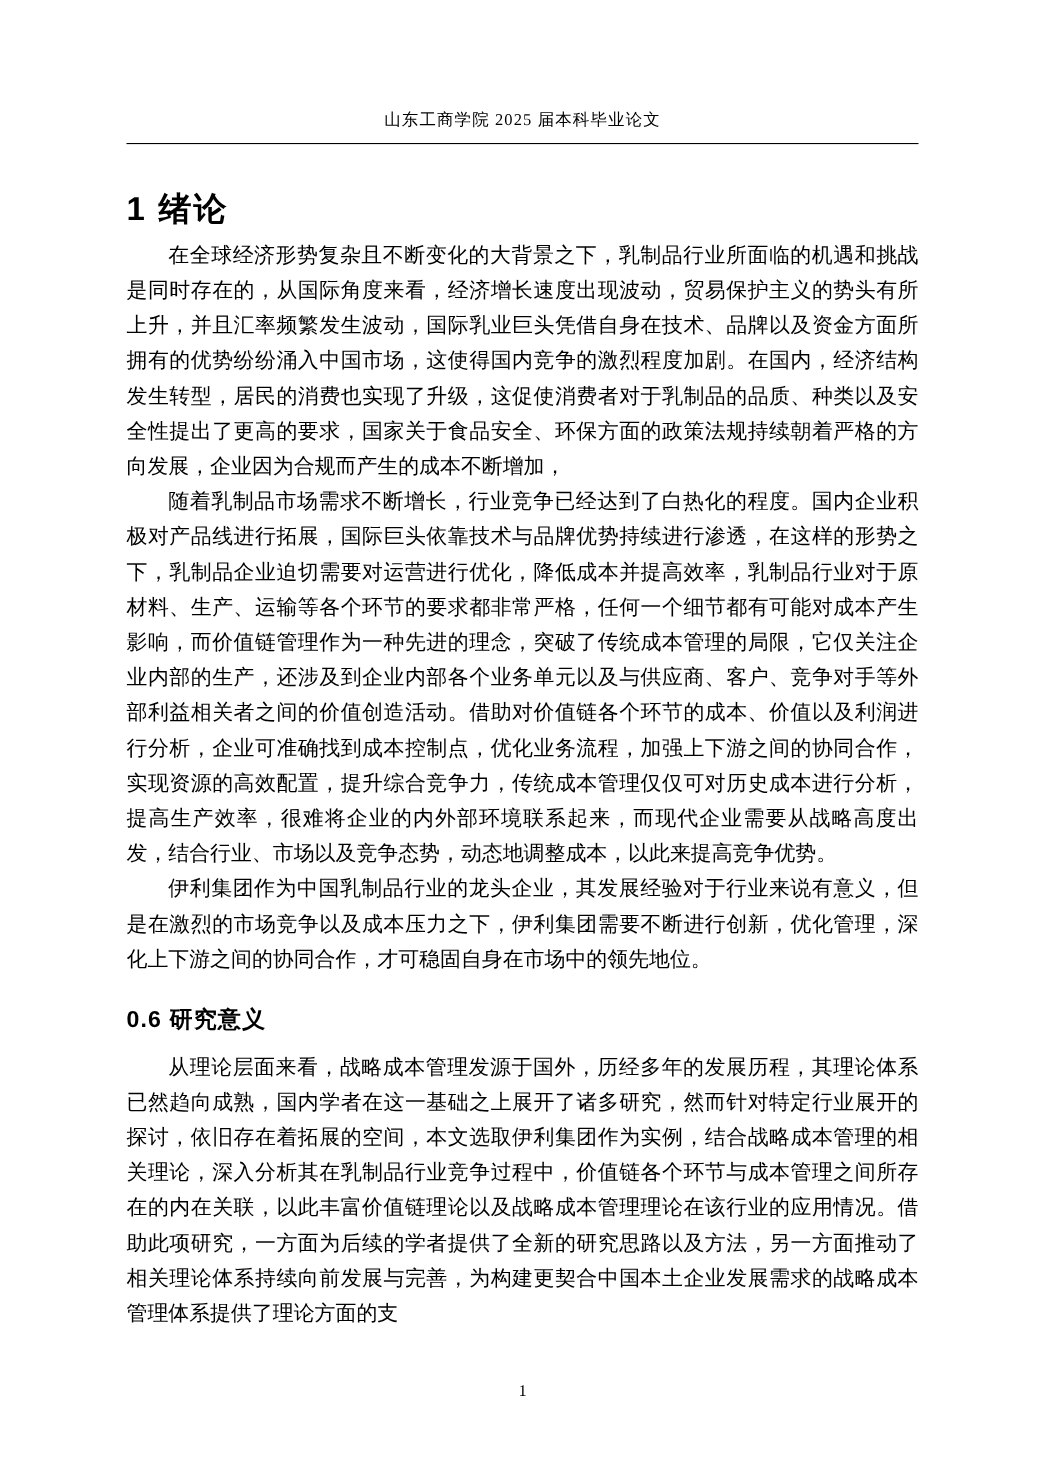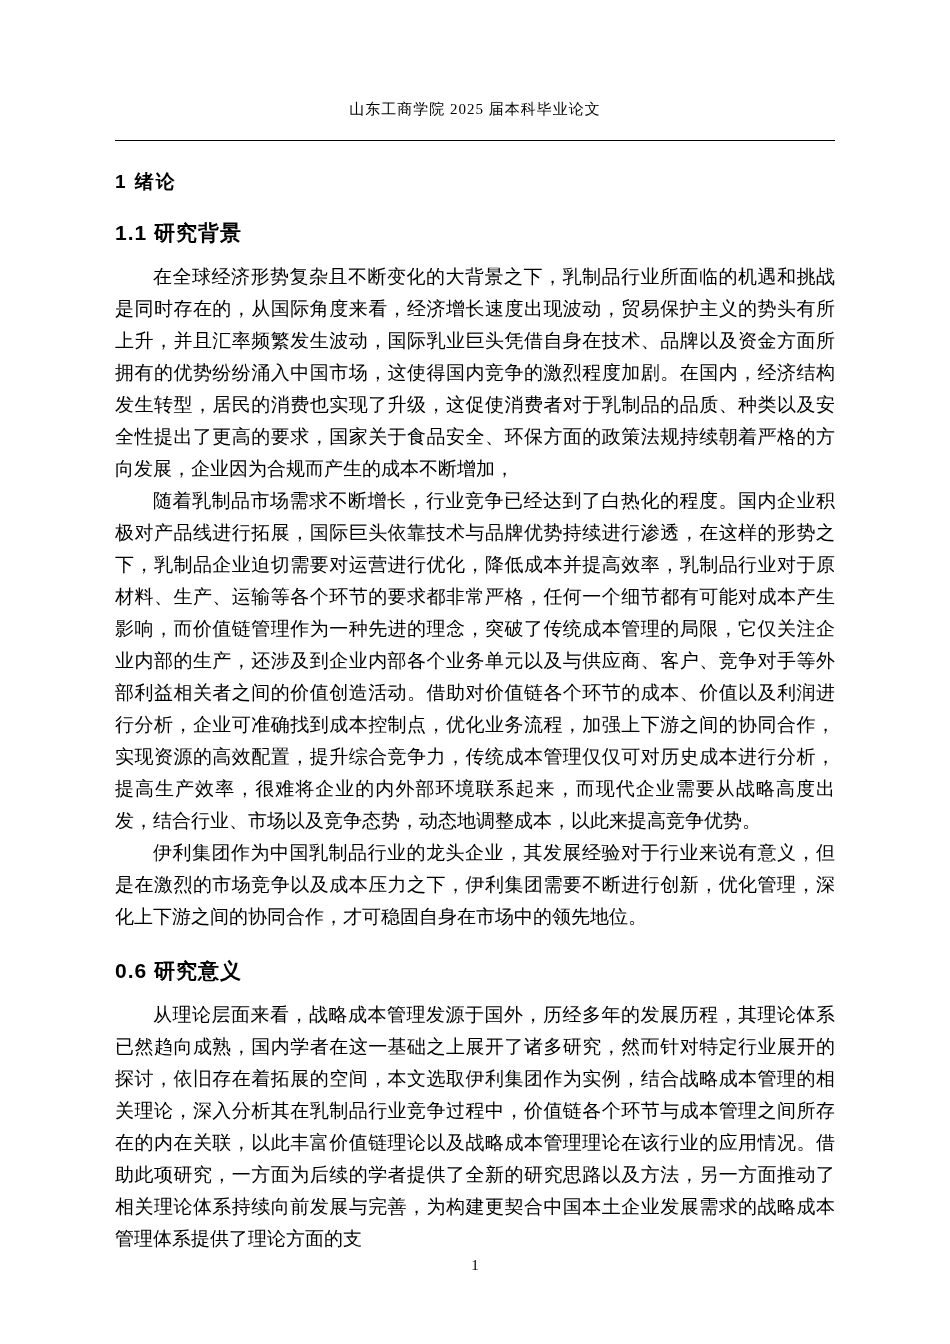--- a/index.html
+++ b/index.html
@@ -16,28 +16,28 @@
     background: #ffffff;
     color: #000000;
     padding: 100px 115px 40px 115px;
     font-family: "Liberation Serif", "DejaVu Serif", serif;
     overflow: hidden;
   }
   .page-header {
     text-align: center;
     font-size: 15px;
     letter-spacing: 1px;
-    padding-bottom: 21px;
+    padding-bottom: 11px;
     border-bottom: 1px solid #000000;
   }
   .chapter-title {
     font-family: "Liberation Sans", "DejaVu Sans", sans-serif;
-    font-size: 19px;
+    font-size: 30px;
     font-weight: bold;
-    margin: 28px 0 6px 0;
+    margin: 39px 0 6px 0;
     letter-spacing: 2px;
   }
   .section-title {
     font-family: "Liberation Sans", "DejaVu Sans", sans-serif;
     font-size: 21px;
     font-weight: bold;
     margin: 24px 0 14px 0;
     letter-spacing: 1px;
   }
   .body-paragraph {
@@ -58,21 +58,20 @@
 </style>
 </head>
 <body>
 
 <div class="page">
 
   <div class="page-header">山东工商学院 2025 届本科毕业论文</div>
 
   <h1 class="chapter-title">1  绪论</h1>
 
-  <h2 class="section-title">1.1 研究背景</h2>
 
   <p class="body-paragraph">在全球经济形势复杂且不断变化的大背景之下，乳制品行业所面临的机遇和挑战是同时存在的，从国际角度来看，经济增长速度出现波动，贸易保护主义的势头有所上升，并且汇率频繁发生波动，国际乳业巨头凭借自身在技术、品牌以及资金方面所拥有的优势纷纷涌入中国市场，这使得国内竞争的激烈程度加剧。在国内，经济结构发生转型，居民的消费也实现了升级，这促使消费者对于乳制品的品质、种类以及安全性提出了更高的要求，国家关于食品安全、环保方面的政策法规持续朝着严格的方向发展，企业因为合规而产生的成本不断增加，</p>
 
   <p class="body-paragraph">随着乳制品市场需求不断增长，行业竞争已经达到了白热化的程度。国内企业积极对产品线进行拓展，国际巨头依靠技术与品牌优势持续进行渗透，在这样的形势之下，乳制品企业迫切需要对运营进行优化，降低成本并提高效率，乳制品行业对于原材料、生产、运输等各个环节的要求都非常严格，任何一个细节都有可能对成本产生影响，而价值链管理作为一种先进的理念，突破了传统成本管理的局限，它仅关注企业内部的生产，还涉及到企业内部各个业务单元以及与供应商、客户、竞争对手等外部利益相关者之间的价值创造活动。借助对价值链各个环节的成本、价值以及利润进行分析，企业可准确找到成本控制点，优化业务流程，加强上下游之间的协同合作，实现资源的高效配置，提升综合竞争力，传统成本管理仅仅可对历史成本进行分析，提高生产效率，很难将企业的内外部环境联系起来，而现代企业需要从战略高度出发，结合行业、市场以及竞争态势，动态地调整成本，以此来提高竞争优势。</p>
 
   <p class="body-paragraph">伊利集团作为中国乳制品行业的龙头企业，其发展经验对于行业来说有意义，但是在激烈的市场竞争以及成本压力之下，伊利集团需要不断进行创新，优化管理，深化上下游之间的协同合作，才可稳固自身在市场中的领先地位。</p>
 
   <h2 class="section-title">0.6 研究意义</h2>
 
   <p class="body-paragraph">从理论层面来看，战略成本管理发源于国外，历经多年的发展历程，其理论体系已然趋向成熟，国内学者在这一基础之上展开了诸多研究，然而针对特定行业展开的探讨，依旧存在着拓展的空间，本文选取伊利集团作为实例，结合战略成本管理的相关理论，深入分析其在乳制品行业竞争过程中，价值链各个环节与成本管理之间所存在的内在关联，以此丰富价值链理论以及战略成本管理理论在该行业的应用情况。借助此项研究，一方面为后续的学者提供了全新的研究思路以及方法，另一方面推动了相关理论体系持续向前发展与完善，为构建更契合中国本土企业发展需求的战略成本管理体系提供了理论方面的支</p>

